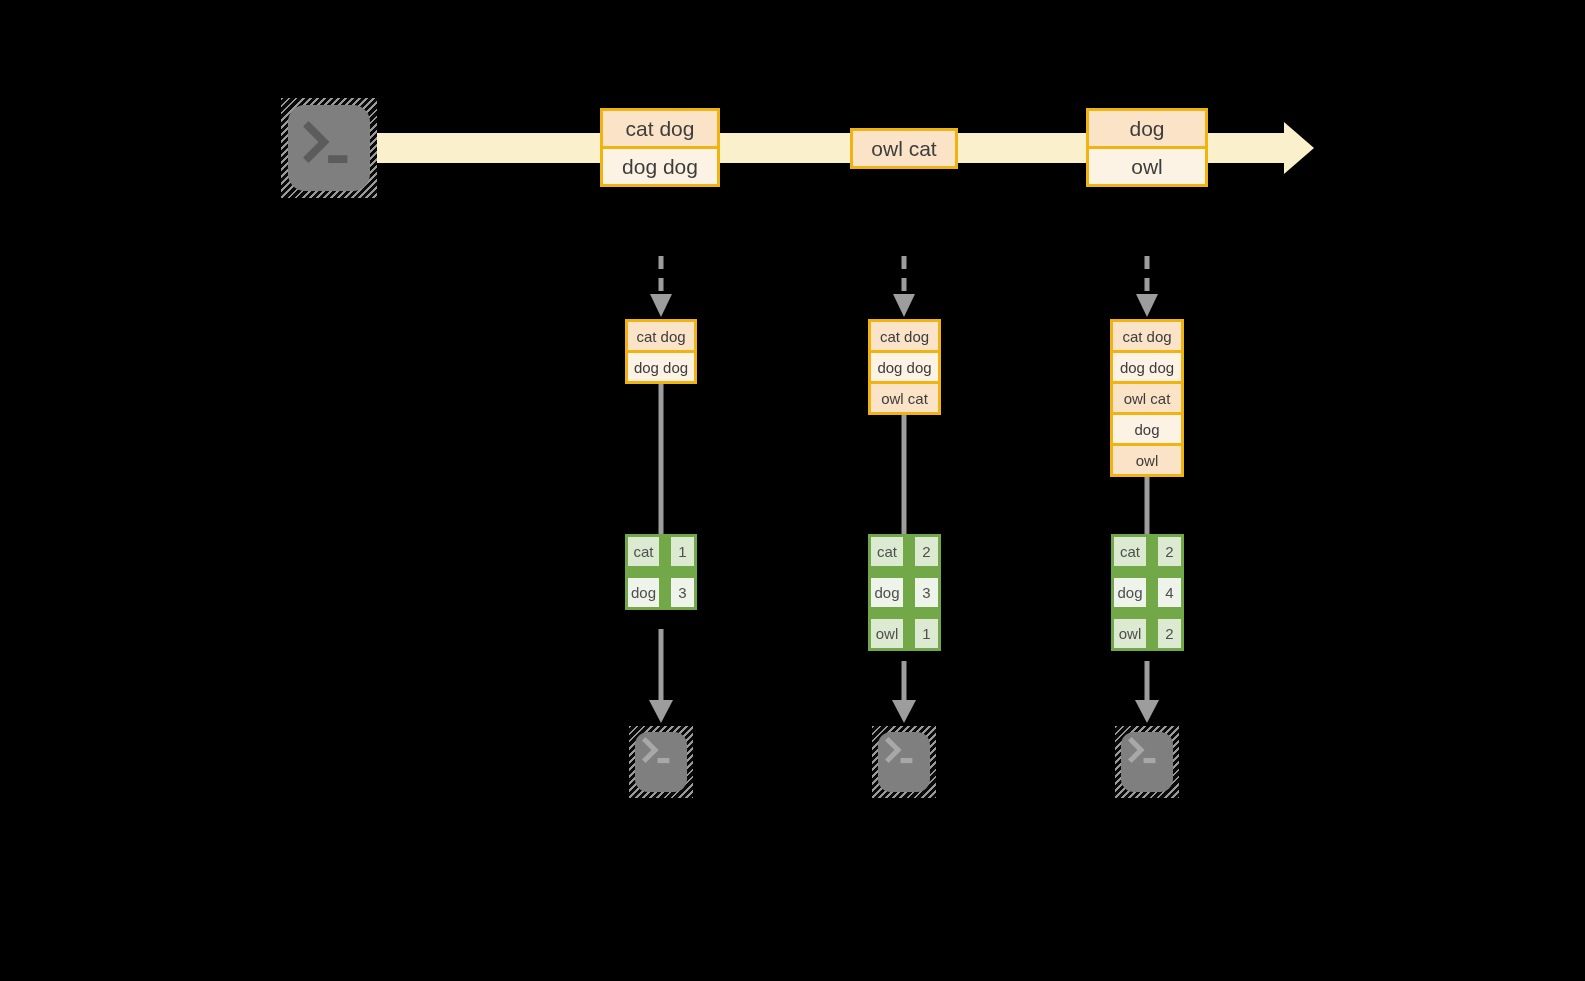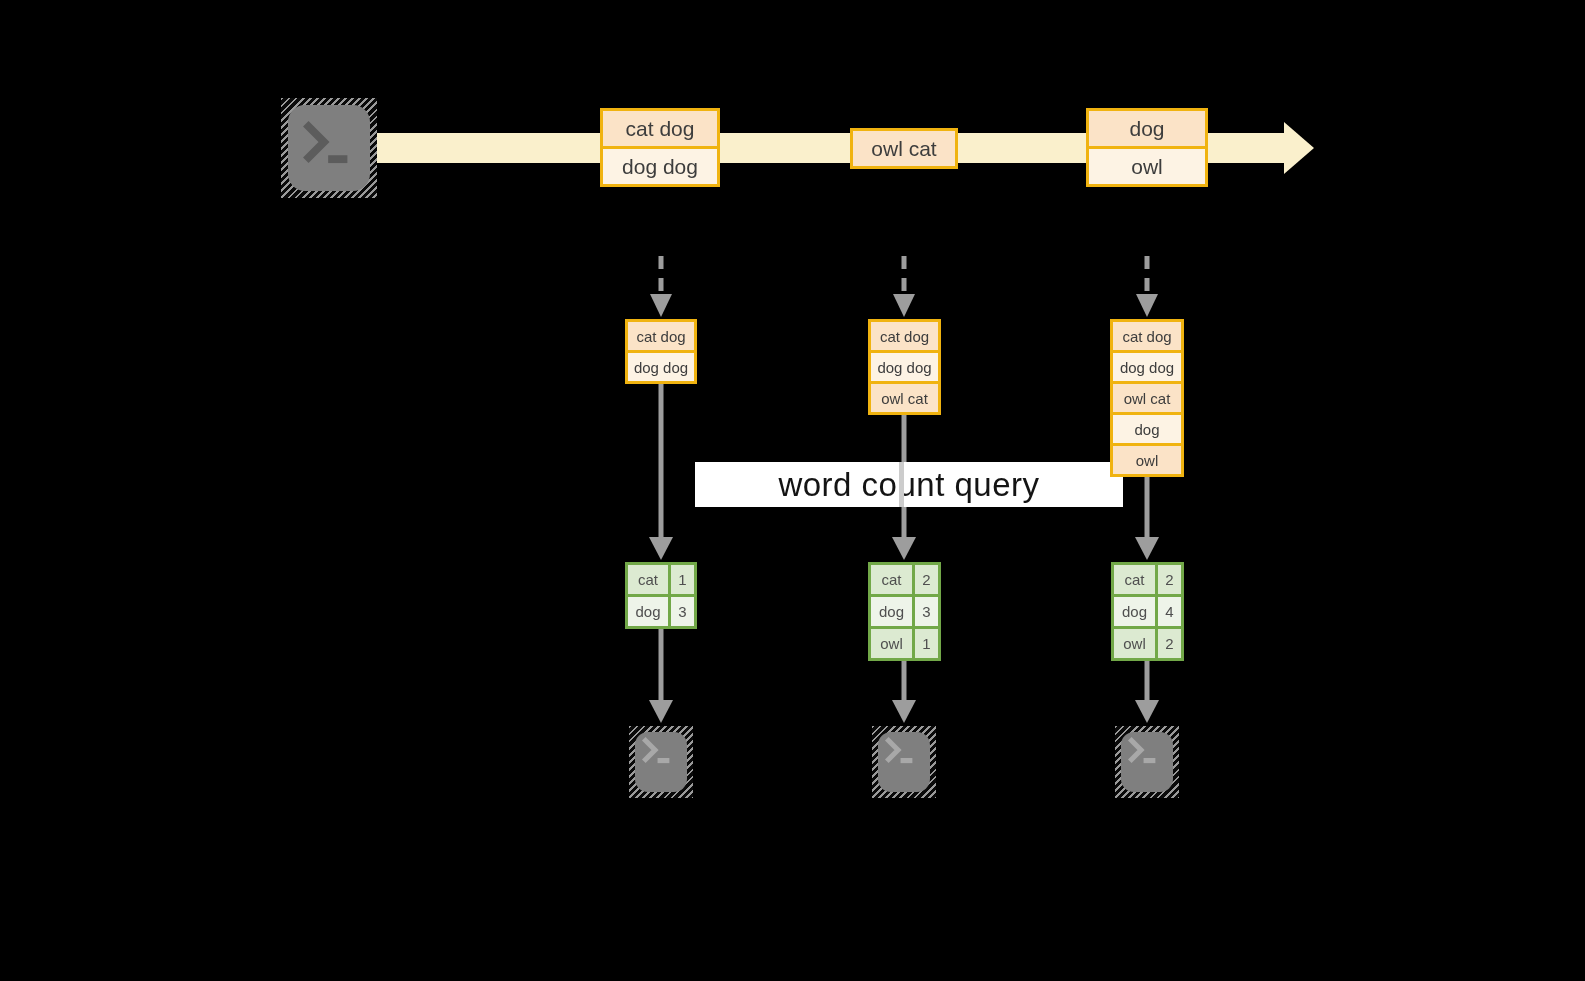--- a/index.html
+++ b/index.html
@@ -44,21 +44,21 @@
   .state-box .cell{height:28px;font-size:15px;}
   .cell.peach{background:var(--peach);}
   .cell.cream{background:var(--cream);}
   .event-box.e1{left:600px;top:108px;width:120px;}
   .event-box.e2{left:850px;top:128px;width:108px;}
   .event-box.e3{left:1086px;top:108px;width:122px;}
   .state-box.c1{left:625px;top:319px;width:72px;}
   .state-box.c2{left:868px;top:319px;width:73px;}
   .state-box.c3{left:1110px;top:319px;width:74px;}
   
-  .gtable{position:absolute;background:var(--green);padding:3px;display:grid;grid-template-columns:1fr 23px;gap:3px;z-index:3;box-sizing:border-box;top:562px;}
+  .gtable{position:absolute;background:var(--green);padding:3px;display:grid;grid-template-columns:1fr 23px;gap:12px;z-index:3;box-sizing:border-box;top:534px;}
   .gtable .gcell{height:29px;display:flex;align-items:center;justify-content:center;font-size:15px;color:#4f4f4f;}
   .gcell.row-dark{background:var(--gdark);}
   .gcell.row-light{background:var(--glight);}
   .gtable.c1{left:625px;width:72px;}
   .gtable.c2{left:868px;width:73px;}
   .gtable.c3{left:1111px;width:73px;}
   
   .query-band{position:absolute;left:695px;top:462px;width:428px;height:45px;background:var(--qband);z-index:2;
     display:flex;align-items:center;justify-content:center;font-size:33px;font-weight:300;color:#141414;letter-spacing:.5px;}
   .query-band .pass-line{position:absolute;left:204px;top:0;width:5px;height:100%;background:#cccccc;}
@@ -127,24 +127,20 @@
       <div class="cell peach">owl cat</div>
     </div>
   <div class="obox state-box c3">
       <div class="cell peach">cat dog</div>
       <div class="cell cream">dog dog</div>
       <div class="cell peach">owl cat</div>
       <div class="cell cream">dog</div>
       <div class="cell peach">owl</div>
     </div>
 
-  <div class="query-band">
-    <div class="pass-line"></div>
-    <span>word count query</span>
-  </div>
 
   <div class="gtable c1">
       <div class="gcell row-dark">cat</div>
       <div class="gcell row-dark">1</div>
       <div class="gcell row-light">dog</div>
       <div class="gcell row-light">3</div>
     </div>
   <div class="gtable c2">
       <div class="gcell row-dark">cat</div>
       <div class="gcell row-dark">2</div>

